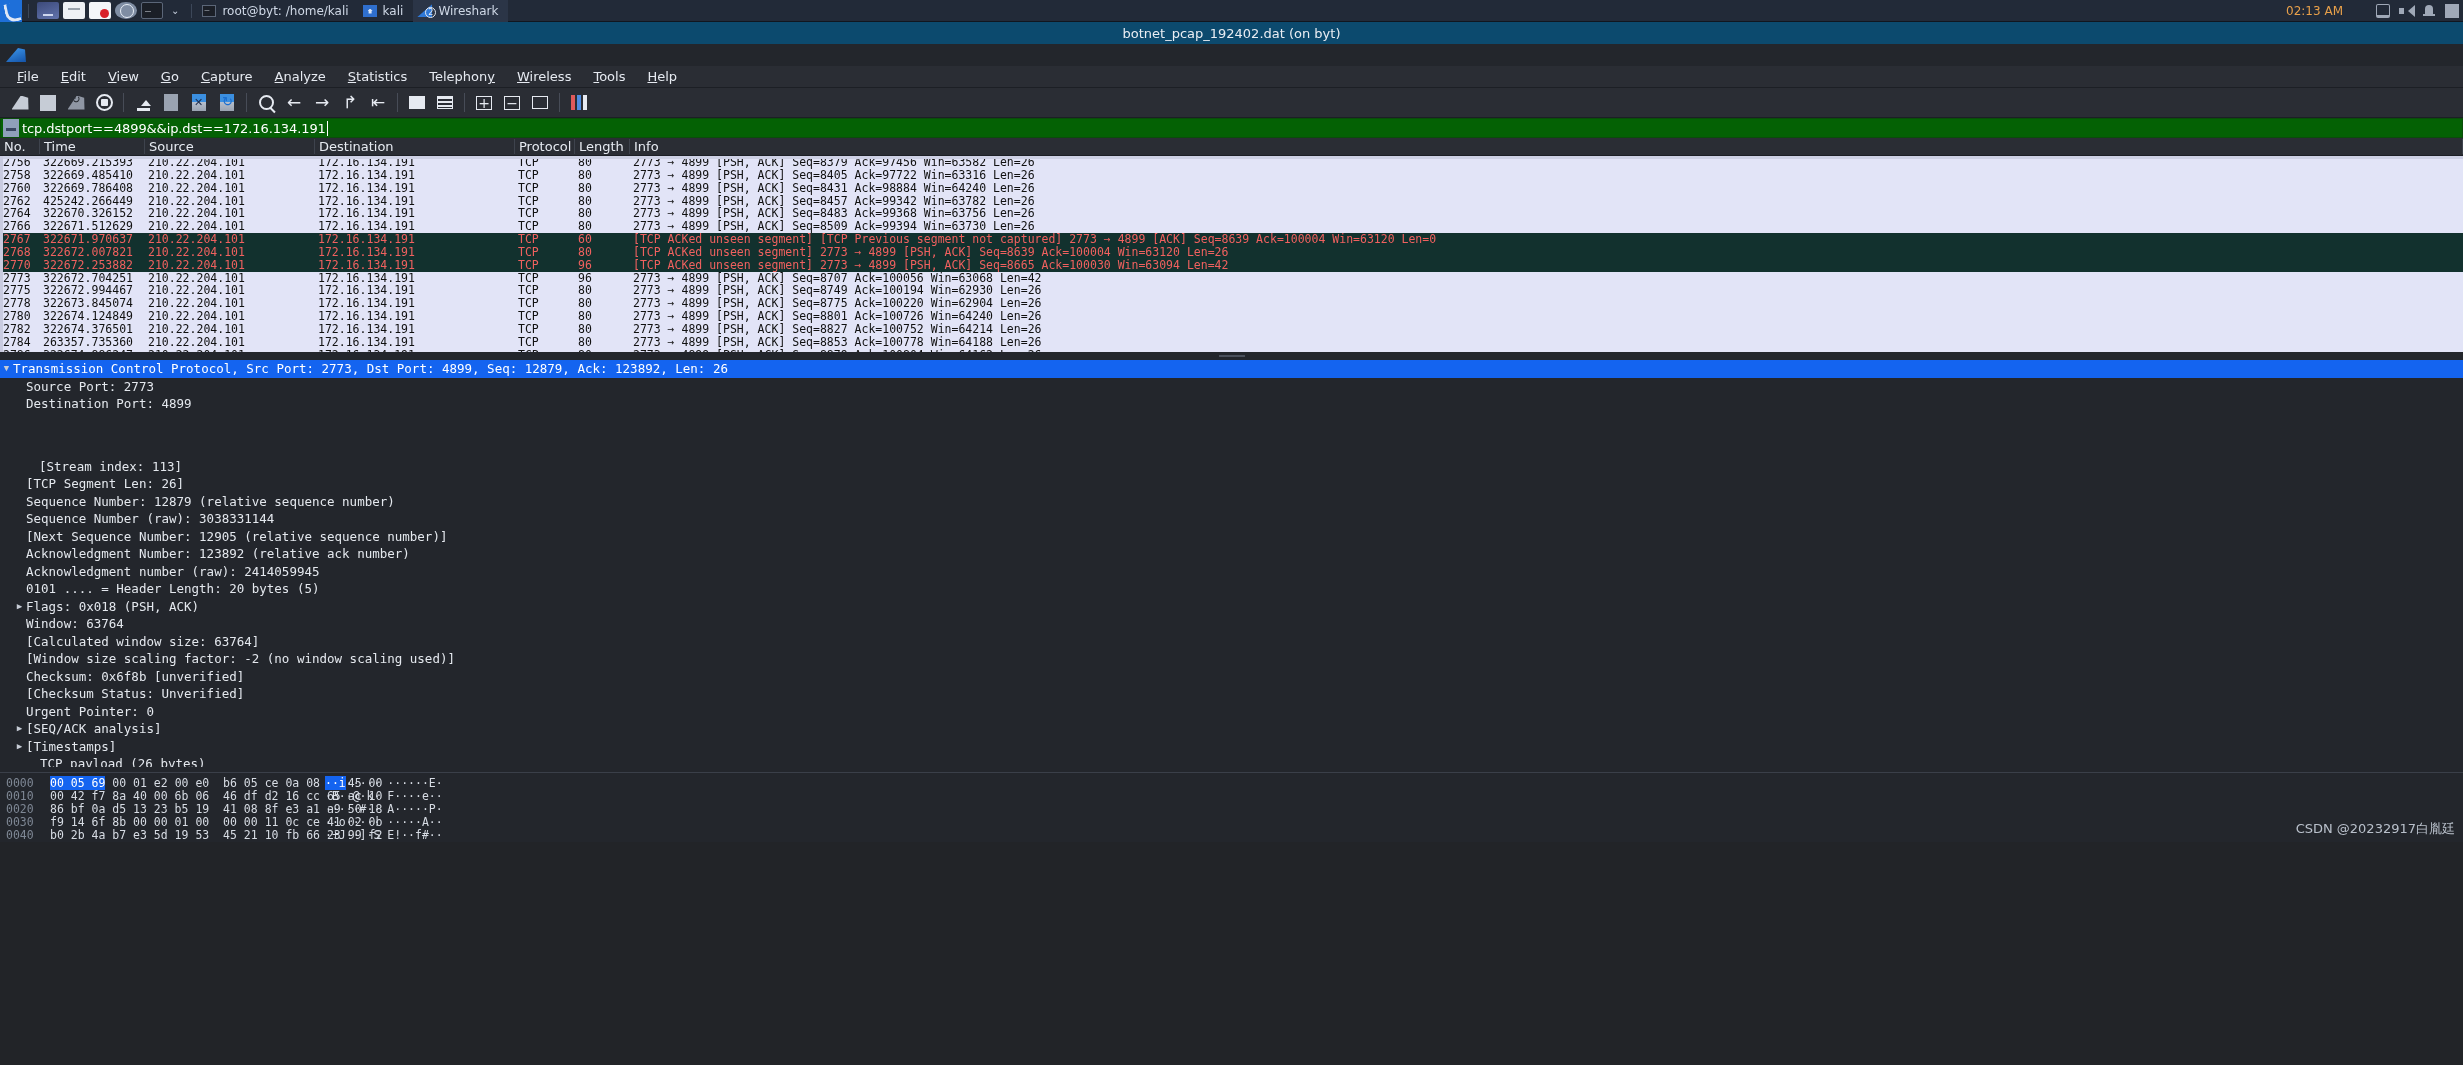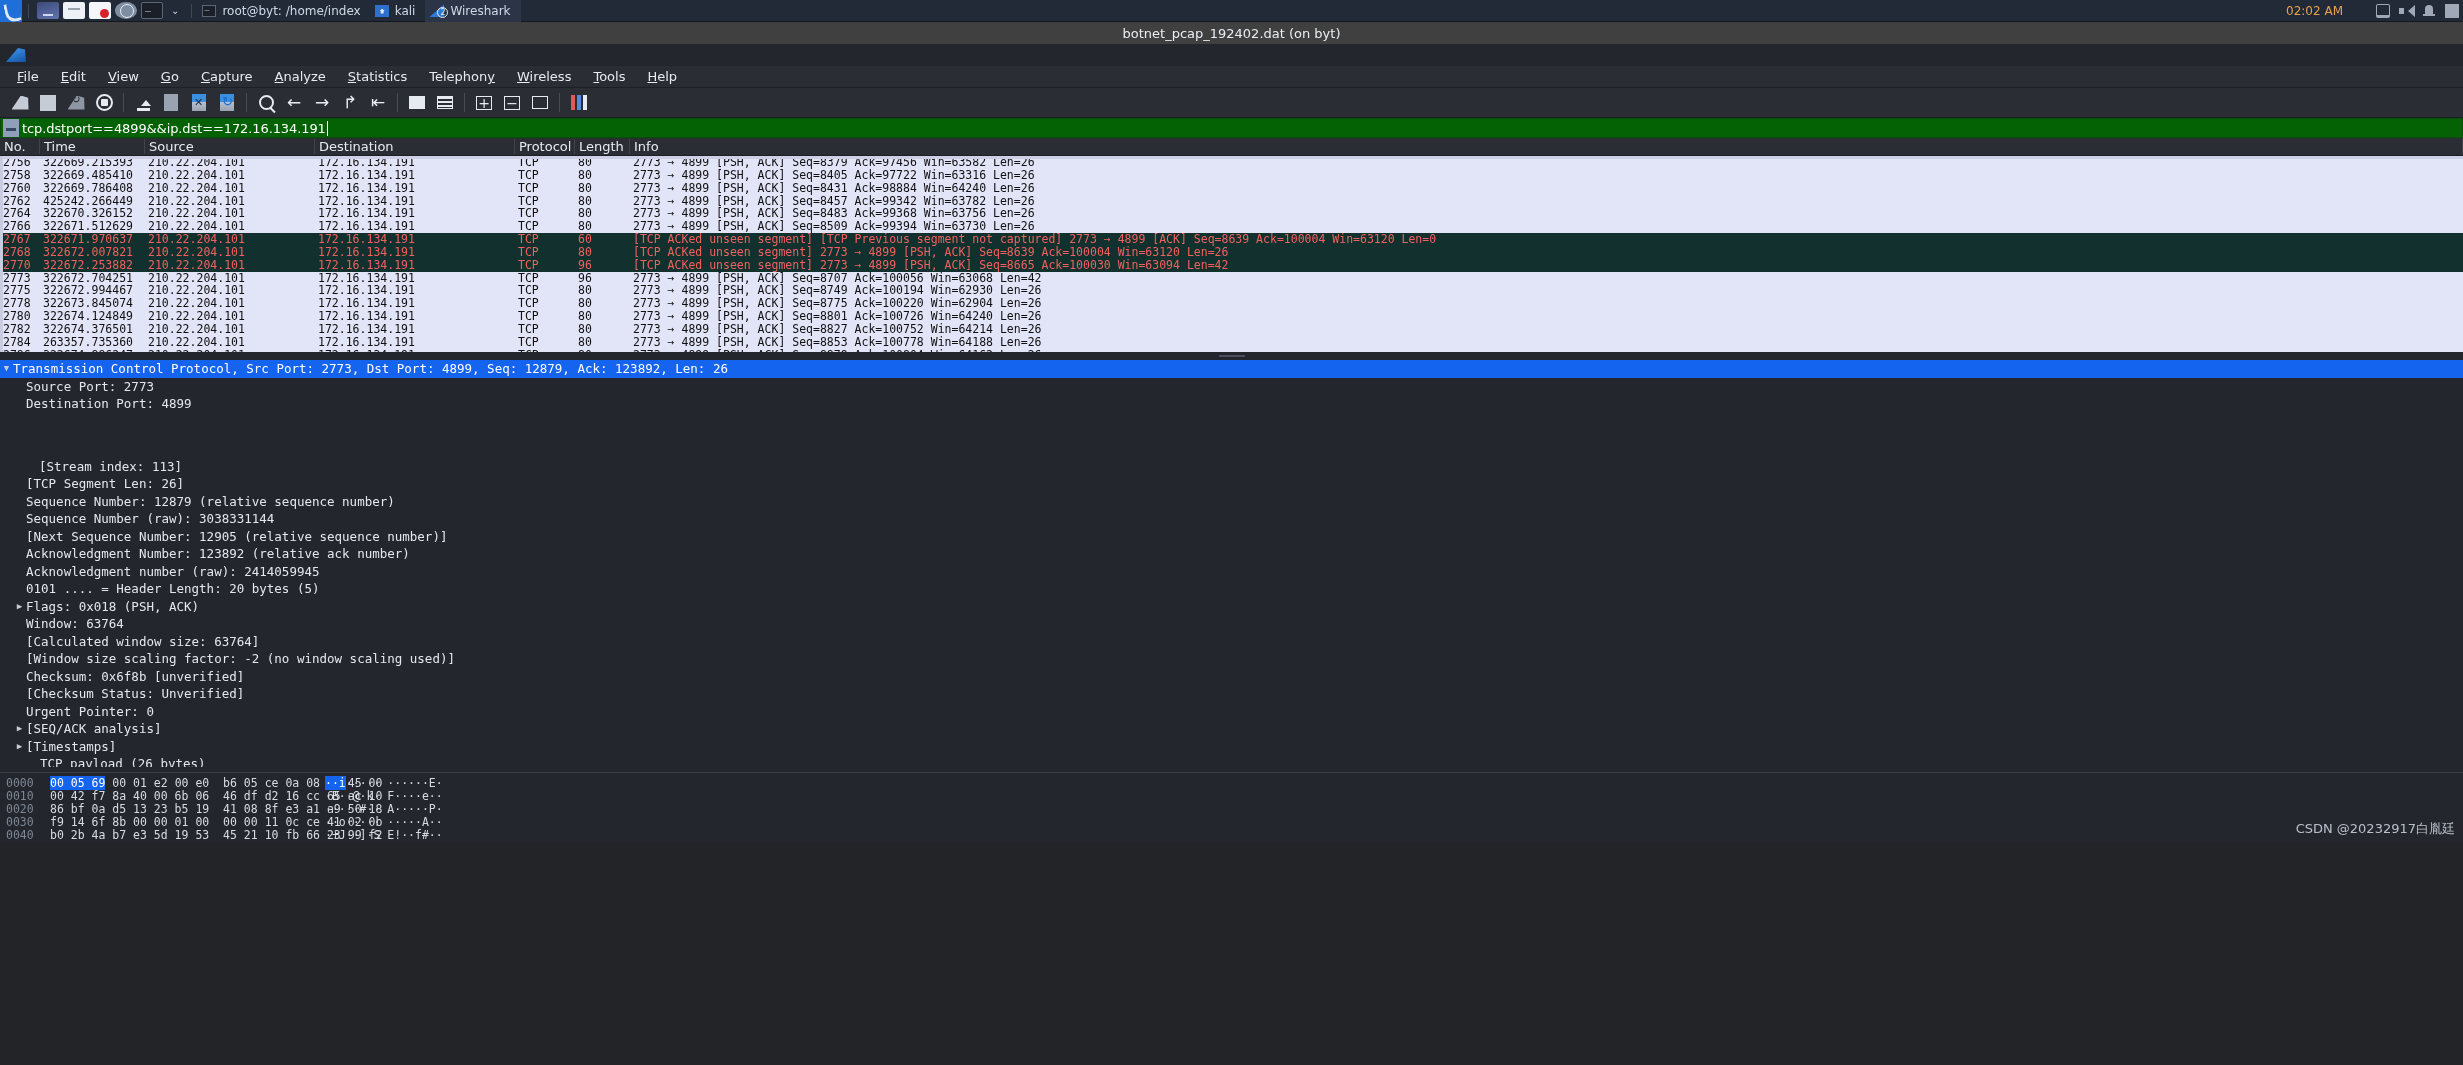--- a/index.html
+++ b/index.html
@@ -56,21 +56,21 @@
   .tbr { width:14px; height:14px; position:relative; opacity:.78;}
   .tbr-mon{ border:1.6px solid #c3ccdb; border-radius:2px; border-bottom-width:3px;}
   .tbr-vol:before{content:"";position:absolute;left:0;top:4px;width:5px;height:6px;background:#c3ccdb;}
   .tbr-vol:after{content:"";position:absolute;left:3px;top:1px;border:6px solid transparent;border-right:7px solid #c3ccdb;}
   .tbr-bell:before{content:"";position:absolute;left:3px;top:1px;width:8px;height:9px;background:#c3ccdb;border-radius:5px 5px 0 0;}
   .tbr-bell:after{content:"";position:absolute;left:1px;top:10px;width:12px;height:1.6px;background:#c3ccdb;}
   .tbr-sq{ border:1.6px solid #c3ccdb; background:#c3ccdb;}
 
   
   #ws-title {
-    height:22px; background:#404040; color:#e9edf3; font-size:13px;
+    height:22px; background:#0c4a6e; color:#e9edf3; font-size:13px;
     display:flex; align-items:center; justify-content:center; position:relative;
   }
   #ws-icon-row { height:22px; display:flex; align-items:center; padding-left:6px; background:#23262c;}
   .ws-shark-sm { width:20px;height:14px;background:linear-gradient(160deg,#3f9bf0,#1453a8);
      clip-path:polygon(0 100%,100% 100%,95% 10%,60% 0); }
   #menubar {
     height:22px; background:#2a2d34; display:flex; align-items:center;
     padding-left:6px; gap:0; border-bottom:1px solid #1c1f25;
   }
   .menu-item {
@@ -185,33 +185,33 @@
   <div class="tb-icon tb-ic-files"></div>
   <div class="tb-icon tb-ic-doc"></div>
   <div class="tb-icon tb-ic-rec"></div>
   <div class="tb-icon tb-ic-web"></div>
   <div class="tb-icon tb-ic-term"></div>
   <div class="tb-caret">⌄</div>
   <div class="tb-sep"></div>
 
   <div class="tb-win">
     <span class="wi"></span>
-    <span>root@byt: /home/index</span>
+    <span>root@byt: /home/kali</span>
   </div>
   <div class="tb-win">
     <span class="wi blue"></span>
     <span>kali</span>
   </div>
   <div class="tb-win active" style="position:relative;">
     <span class="shark"></span>
     <span class="tb-badge">2</span>
     <span>Wireshark</span>
   </div>
 
-  <div id="tb-clock">02:02 AM</div>
+  <div id="tb-clock">02:13 AM</div>
   <div id="tb-right">
     <span class="tbr tbr-mon"></span>
     <span class="tbr tbr-vol"></span>
     <span class="tbr tbr-bell"></span>
     <span class="tbr tbr-sq"></span>
   </div>
 </div>
 
 <div id="ws-title">
   <span>botnet_pcap_192402.dat (on byt)</span>

